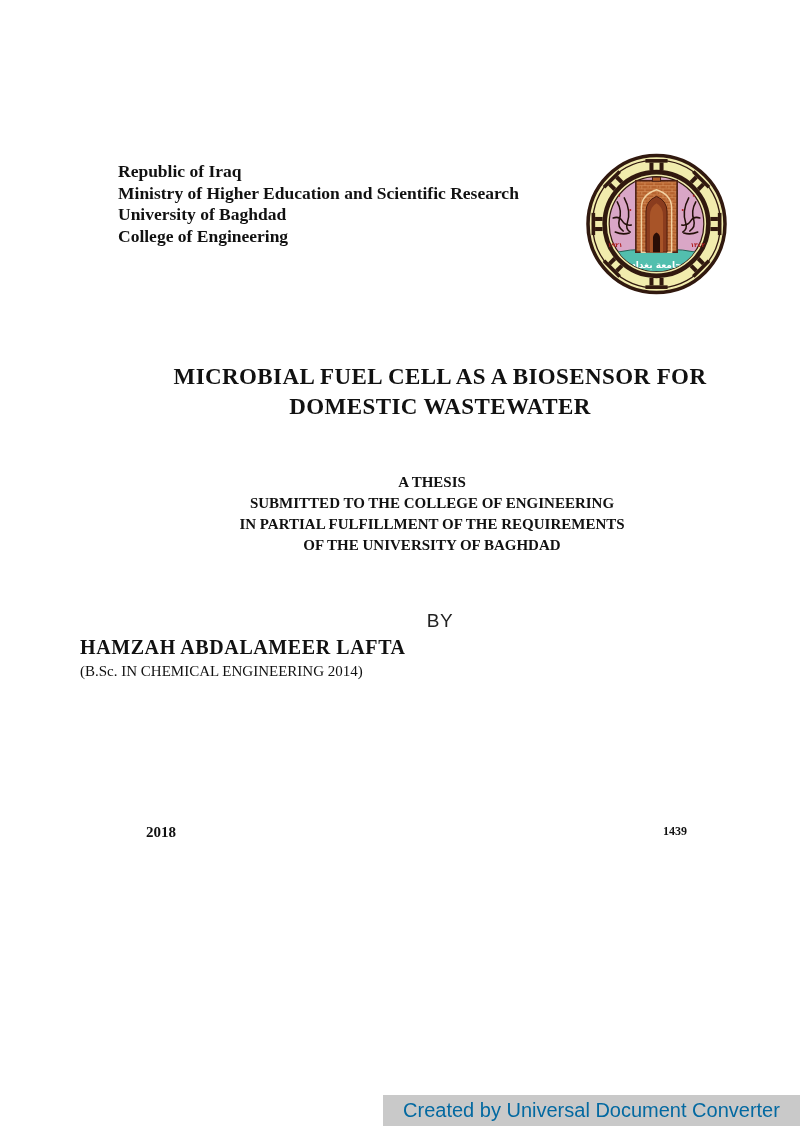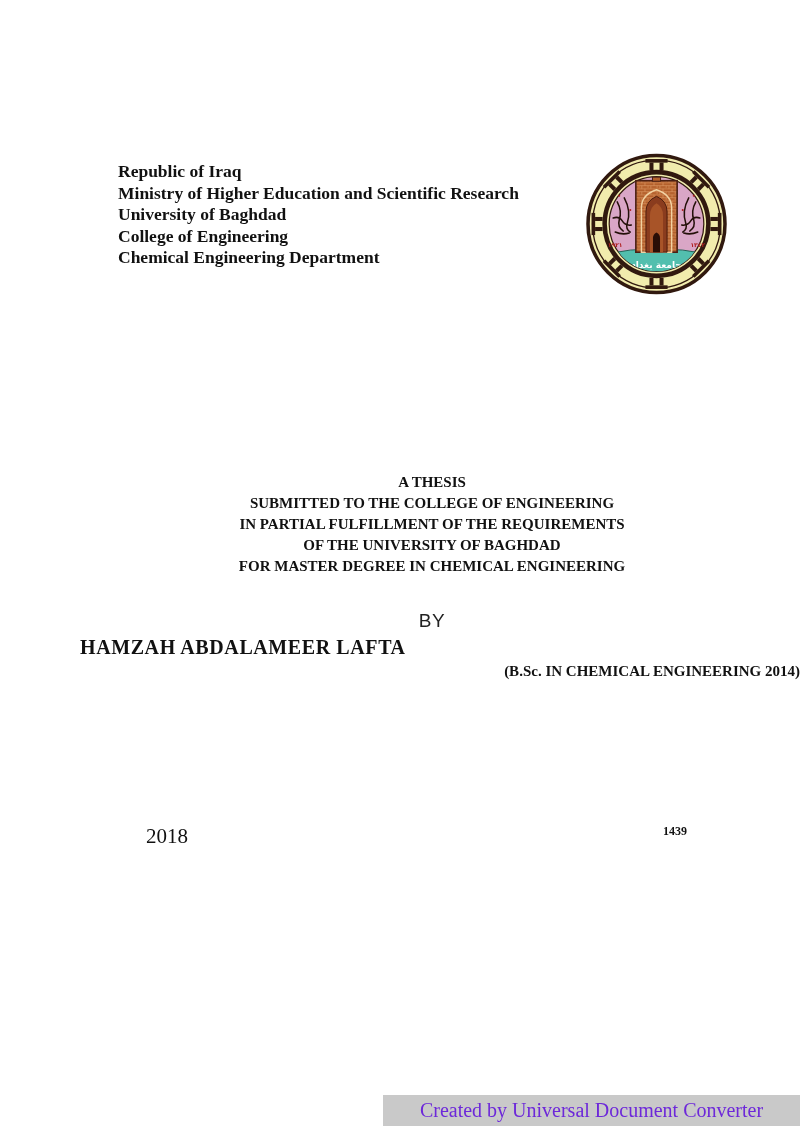--- a/index.html
+++ b/index.html
@@ -17,60 +17,59 @@
   .title-block {
     position:absolute; left:80px; top:362px; width:720px;
     text-align:center; font-size:23px; font-weight:bold; line-height:30px;
     letter-spacing:0.4px;
   }
   .thesis-block {
     position:absolute; left:72px; top:472px; width:720px;
     text-align:center; font-size:15px; font-weight:bold; line-height:21px;
   }
   .by-label {
-    position:absolute; left:72px; top:610px; width:720px; text-align:center;
+    position:absolute; left:80px; top:610px; width:720px; text-align:center;
     font-family:"Liberation Sans", sans-serif; font-size:19px; font-weight:500;
     letter-spacing:0.5px; color:#222;
   }
   .author-name {
     position:absolute; left:80px; top:636px; width:720px; text-align:left;
     font-size:20px; font-weight:bold; letter-spacing:0.6px;
   }
   .author-qual {
-    position:absolute; left:80px; top:663px; width:720px; text-align:right;
-    font-size:15px; font-weight:bold;
+    position:absolute; left:80px; top:663px; width:720px; text-align:left;
+    font-size:15px; font-weight:normal;
   }
   .year-left {
     position:absolute; left:146px; top:824px;
-    font-size:21px; font-weight:normal;
+    font-size:15px; font-weight:bold;
   }
   .year-right {
     position:absolute; left:591px; top:824px; width:96px; text-align:right;
     font-size:12px; font-weight:bold;
   }
   .watermark-bar {
     position:absolute; left:383px; top:1095px; width:417px; height:31px;
     background:#c9c9c9; display:flex; align-items:center; justify-content:center;
   }
   .watermark-bar span {
-    font-family:Liberation Serif, serif; font-size:20px; color:#6d28d9;
+    font-family:Liberation Sans, sans-serif; font-size:20px; color:#0369a1;
     white-space:nowrap;
   }
 </style>
 </head>
 <body>
 
 <div class="page">
 
   <div class="inst-header">
     <div>Republic of Iraq</div>
     <div>Ministry of Higher Education and Scientific Research</div>
     <div>University of Baghdad</div>
     <div>College of Engineering</div>
-    <div>Chemical Engineering Department</div>
   </div>
 
   <div class="logo-wrap">
     <svg width="141" height="146" viewBox="0 0 140 144" xmlns="http://www.w3.org/2000/svg">
       <defs>
         <clipPath id="innerClip">
             <circle cx="70" cy="72" r="47"></circle>
           </clipPath>
         <pattern id="bricks" width="9" height="6" patternUnits="userSpaceOnUse">
           <rect width="9" height="6" fill="#b4602c"></rect>
@@ -158,28 +157,29 @@
         <circle cx="107" cy="44" r="1"></circle>
           <circle cx="96" cy="58" r="1"></circle>
       </g>
 
       <text x="29" y="95" text-anchor="middle" font-size="6" fill="#b02020" font-family="DejaVu Sans, sans-serif" font-weight="bold">١٩٢١</text>
       <text x="111" y="95" text-anchor="middle" font-size="6" fill="#b02020" font-family="DejaVu Sans, sans-serif" font-weight="bold">١٣٤٢</text>
     </svg>
   </div>
 
   <div class="title-block">
+    <div>MICROBIAL FUEL CELL AS A BIOSENSOR FOR</div>
+    <div>DOMESTIC WASTEWATER</div>
   </div>
 
   <div class="thesis-block">
     <div>A THESIS</div>
     <div>SUBMITTED TO THE COLLEGE OF ENGINEERING</div>
     <div>IN PARTIAL FULFILLMENT OF THE REQUIREMENTS</div>
     <div>OF THE UNIVERSITY OF BAGHDAD</div>
-    <div>FOR MASTER DEGREE IN CHEMICAL ENGINEERING</div>
   </div>
 
   <div class="by-label">BY</div>
   <div class="author-name">HAMZAH ABDALAMEER LAFTA</div>
   <div class="author-qual">(B.Sc. IN CHEMICAL ENGINEERING 2014)</div>
 
   <div class="year-left">2018</div>
   <div class="year-right">1439</div>
 
   <div class="watermark-bar">

